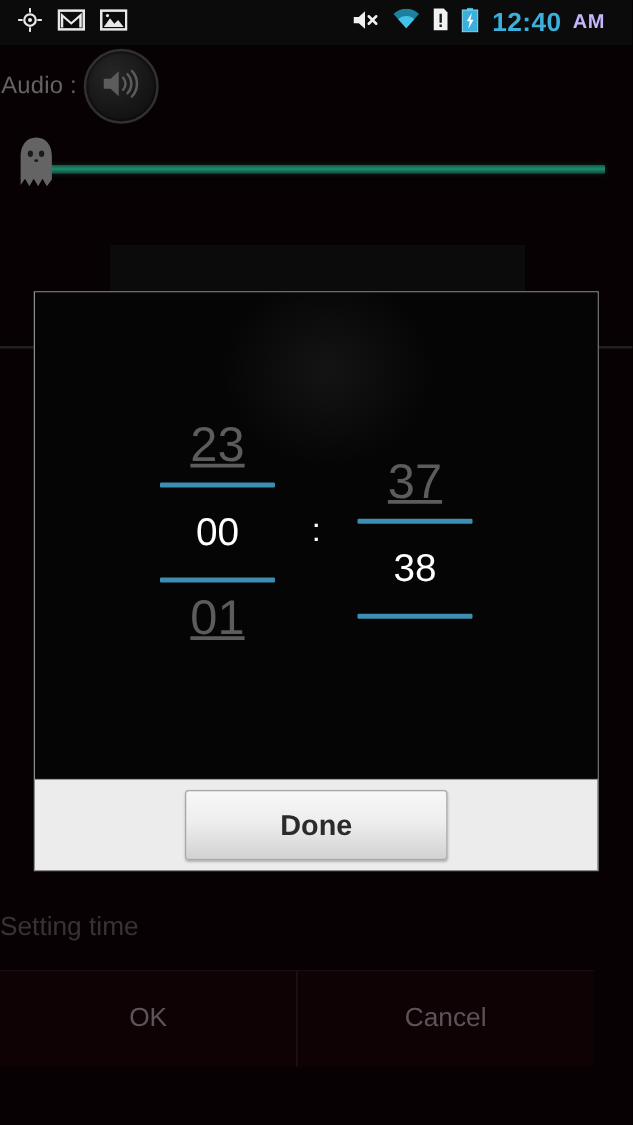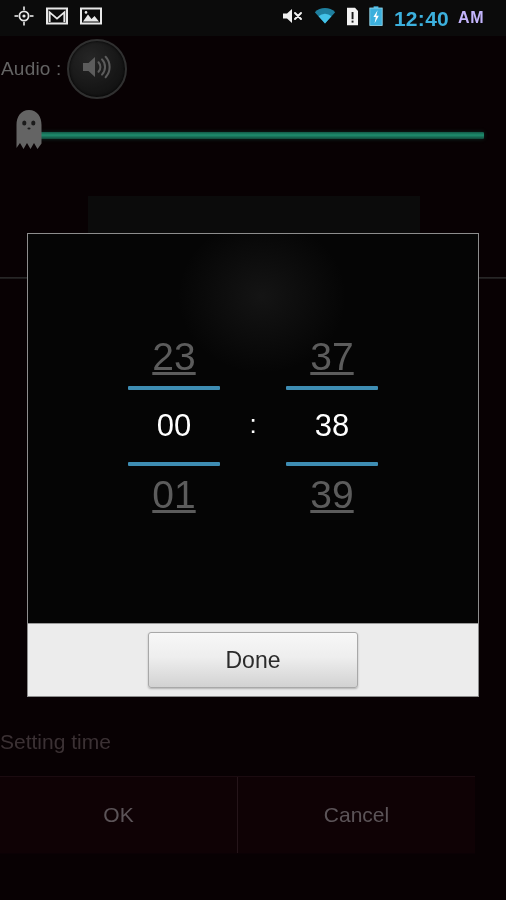--- a/index.html
+++ b/index.html
@@ -294,20 +294,21 @@
     border: 1px solid #a8a8a8;
     border-radius: 3px;
     background: linear-gradient(to bottom, #f7f7f7 0%, #eeeeee 45%, #d2d2d2 100%);
     box-shadow: 0 1px 2px rgba(0,0,0,0.25);
     color: #2b2b2b;
     font-size: 23px;
     display: flex;
     align-items: center;
     justify-content: center;
     box-sizing: border-box;
+    font-weight: bold;
   }
 </style>
 </head>
 <body>
 
 <div class="screen">
 
   <div class="statusbar">
     <div class="sb-left">
       <span class="sb-icon">
@@ -422,21 +423,20 @@
           <div class="pk-ghost">01</div>
         </div>
 
         <div class="pk-colon">:</div>
 
         <div class="picker">
           <div class="pk-ghost">37</div>
           <div class="pk-line"></div>
           <div class="pk-current">38</div>
           <div class="pk-line"></div>
-          <div class="pk-ghost">39</div>
         </div>
 
       </div>
     </div>
 
     <div class="dlg-footer">
       <div class="done-btn">Done</div>
     </div>
   </div>
 

